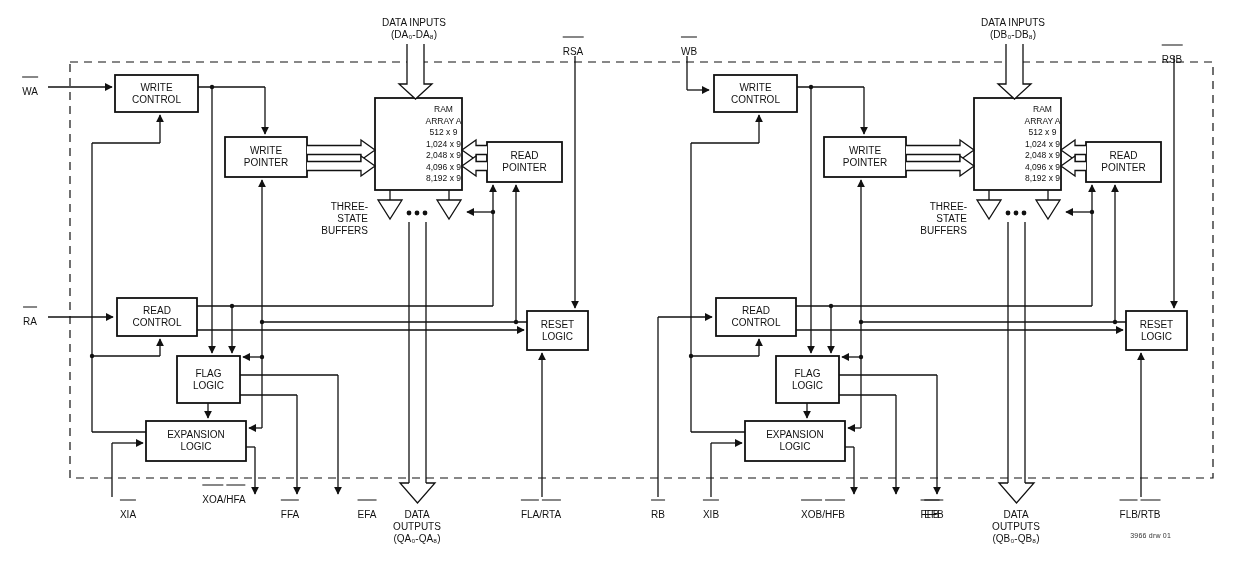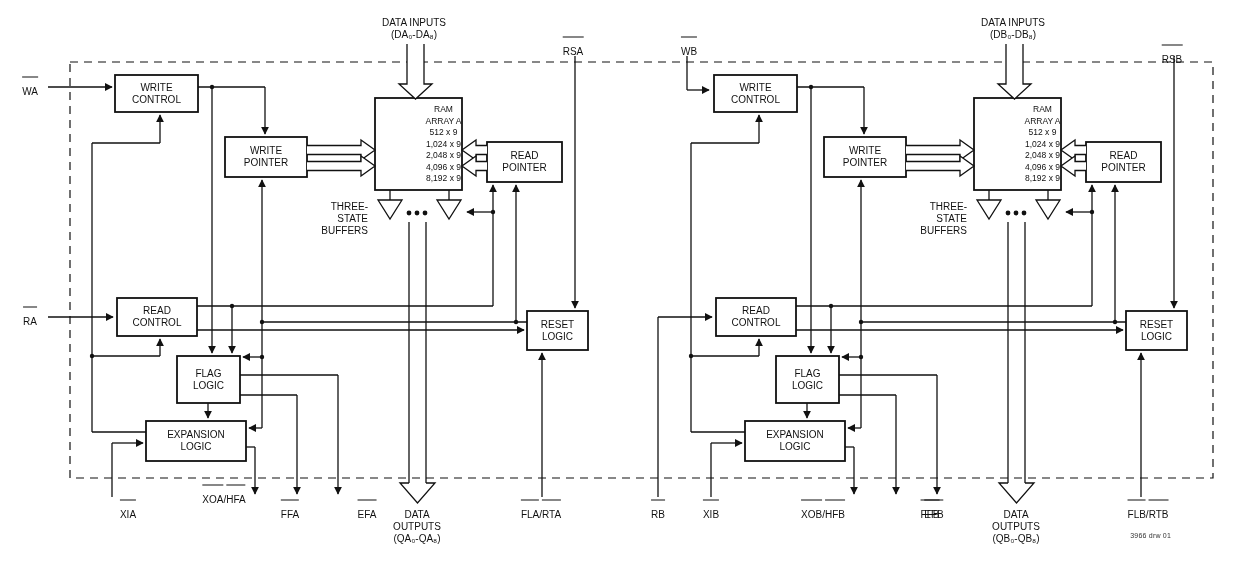--- a/index.html
+++ b/index.html
@@ -235,21 +235,21 @@
   <div class="lbl r" style="left: 967px; top: 219px;">
     <div>THREE-</div>
     <div>STATE</div>
     <div>BUFFERS</div>
   </div>
 
   <div class="lbl" style="left: 711px; top: 510px;"><span class="ov">XIB</span></div>
   <div class="lbl" style="left: 823px; top: 510px;"><span class="ov">XOB</span><span>/</span><span class="ov">HFB</span></div>
   <div class="lbl" style="left: 889px; top: 510px; margin-left: 41px;"><span class="ov">FFB</span></div>
   <div class="lbl" style="left: 934px; top: 510px;"><span class="ov">EFB</span></div>
-  <div class="lbl" style="left: 1140px; top: 510px; margin-left: 8px;"><span class="ov">FLB</span><span>/</span><span class="ov">RTB</span></div>
+  <div class="lbl" style="left: 1140px; top: 510px;"><span class="ov">FLB</span><span>/</span><span class="ov">RTB</span></div>
 
   <div class="lbl" style="left: 1016px; top: 527px;">
     <div>DATA</div>
     <div>OUTPUTS</div>
     <div>(QB₀-QB₈)</div>
   </div>
 
   <div class="lbl r drw" style="left: 1171px; top: 536px;">3966 drw 01</div>
 
 </div>

